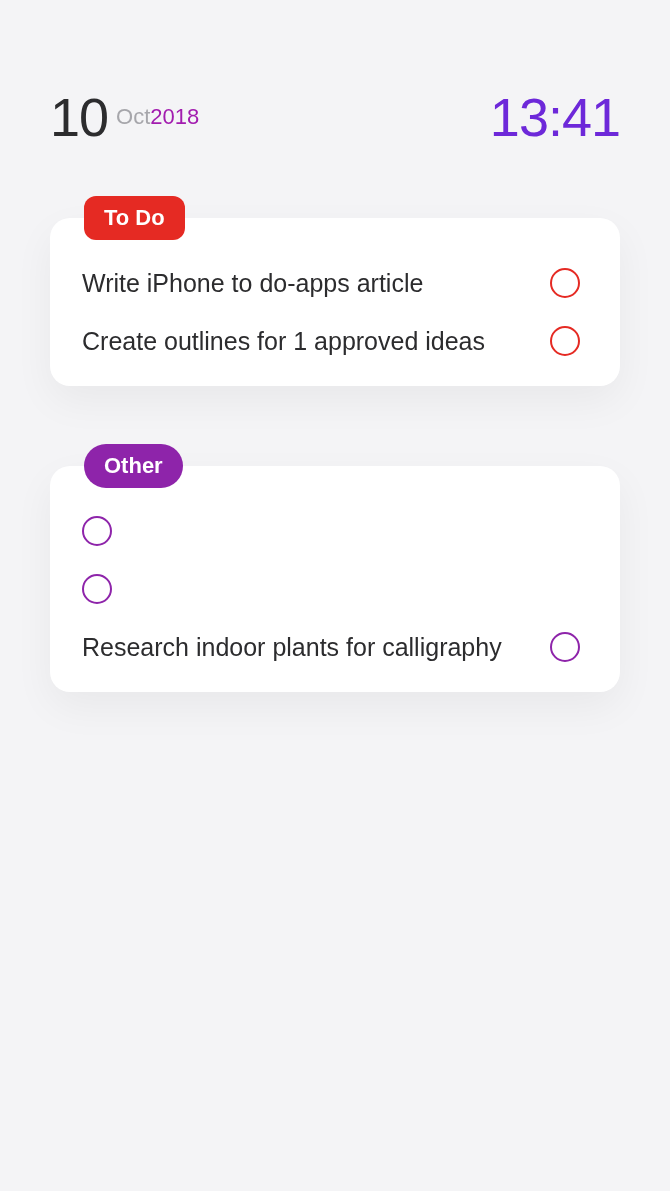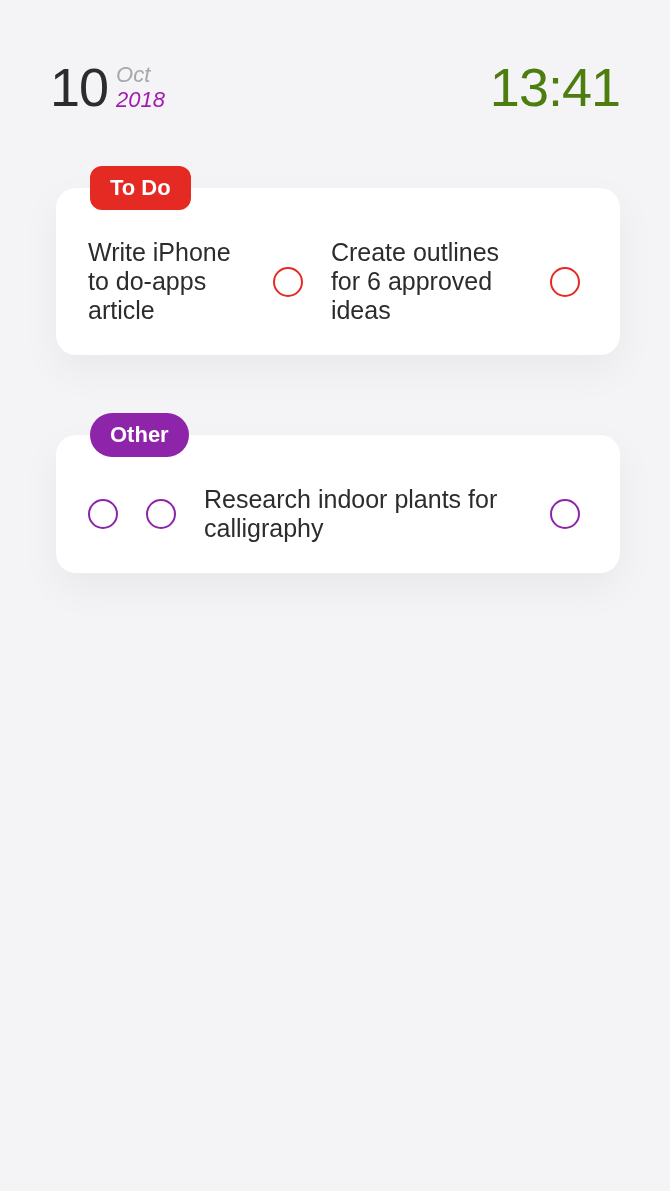--- a/index.html
+++ b/index.html
@@ -13,76 +13,74 @@
       height: 1191px;
       background: #f4f4f6;
       font-family: -apple-system, BlinkMacSystemFont, "Segoe UI", Helvetica, Arial, sans-serif;
       overflow: hidden;
     }
     
     .header {
       display: flex;
       justify-content: space-between;
       align-items: center;
-      padding: 56px 50px 0 50px;
+      padding: 86px 50px 0 50px;
     }
     
     .date-block {
       display: flex;
       align-items: center;
       gap: 8px;
     }
     
     .date-day {
       font-size: 54px;
       font-weight: 400;
       color: #2c2c2e;
       letter-spacing: -1px;
     }
     
     .date-stack {
       display: flex;
-      flex-direction: column;
+      flex-direction: row;
       line-height: 1.15;
-      font-style: italic;
     }
     
     .date-month {
       font-size: 22px;
       font-weight: 400;
       color: #a6a6ab;
     }
     
     .date-year {
       font-size: 22px;
       font-weight: 400;
       color: #a21caf;
     }
     
     .time {
       font-size: 54px;
       font-weight: 400;
-      color: #4d7c0f;
+      color: #6d28d9;
       letter-spacing: -1px;
     }
     
     .cards-container {
       padding: 70px 50px 0 50px;
       display: flex;
       flex-direction: column;
       gap: 80px;
     }
     
     .card {
       background: #ffffff;
       border-radius: 20px;
       padding: 50px 40px 30px 32px;
       position: relative;
       box-shadow: 0 15px 40px rgba(0,0,0,0.05);
-      margin-left: 6px;
     }
     
     .card-label {
       position: absolute;
       top: -22px;
       left: 34px;
       padding: 9px 20px;
       border-radius: 12px;
       color: #ffffff;
       font-size: 22px;
@@ -93,21 +91,21 @@
       background: #e52a23;
     }
     
     .card-label.purple {
       background: #8e24aa;
       border-radius: 22px;
     }
     
     .task-list {
       display: flex;
-      flex-direction: row;
+      flex-direction: column;
       gap: 28px;
     }
     
     .task-item {
       display: flex;
       justify-content: space-between;
       align-items: center;
       gap: 16px;
     }
     
@@ -152,21 +150,21 @@
 <div class="cards-container">
 
   <div class="card">
     <div class="card-label red">To Do</div>
     <div class="task-list">
       <div class="task-item">
         <span class="task-text">Write iPhone to do-apps article</span>
         <span class="task-circle red"></span>
       </div>
       <div class="task-item">
-        <span class="task-text">Create outlines for 6 approved ideas</span>
+        <span class="task-text">Create outlines for 1 approved ideas</span>
         <span class="task-circle red"></span>
       </div>
     </div>
   </div>
 
   <div class="card">
     <div class="card-label purple">Other</div>
     <div class="task-list">
       <div class="task-item">
         <span class="task-circle purple"></span>

